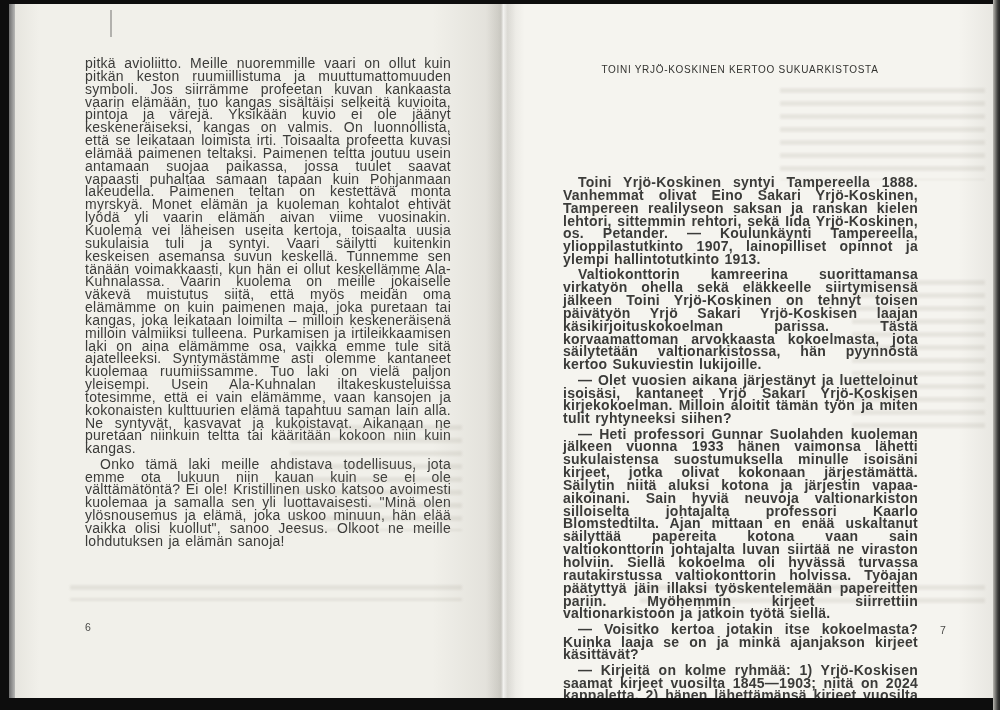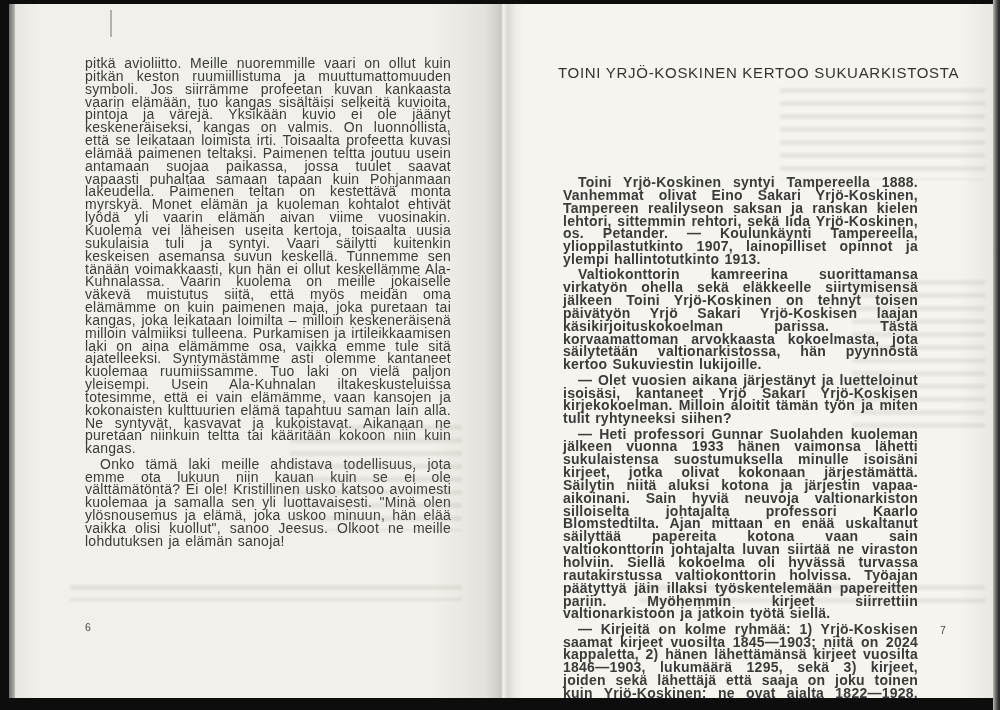--- a/index.html
+++ b/index.html
@@ -46,21 +46,21 @@
     text-align:justify;text-align-last:left;
     color:var(--ink);
     letter-spacing:.25px;word-spacing:1.1px;
   }
   .body-text p.indent{text-indent:15px;}
   .text-left{position:absolute;left:70px;top:53px;width:366px;}
   .text-right{position:absolute;left:63px;top:172px;width:355px;font-weight:bold;}
 
   .title{
     position:absolute;left:58px;top:60px;width:364px;margin:0;
-    text-align:center;font-size:15px;font-weight:normal;
+    text-align:center;font-size:10px;font-weight:normal;
     letter-spacing:.7px;color:#333330;white-space:nowrap;
   }
 
   .page-number{position:absolute;font-size:10.5px;color:#4a4a48;letter-spacing:.3px;}
   .pn-left{left:70px;top:617px;}
   .pn-right{left:440px;top:620px;}
 
   
   .bleed{position:absolute;pointer-events:none;opacity:.7;filter:blur(1.3px);
     background:repeating-linear-gradient(to bottom,
@@ -94,20 +94,21 @@
   <div class="page page-right">
     <h1 class="title">TOINI YRJÖ-KOSKINEN KERTOO SUKUARKISTOSTA</h1>
     <div class="bleed bleed-r1"></div>
     <div class="bleed bleed-r2"></div>
     <div class="bleed bleed-r3"></div>
     <div class="body-text text-right">
         <p class="indent">Toini Yrjö-Koskinen syntyi Tampereella 1888. Vanhemmat olivat Eino Sakari Yrjö-Koskinen, Tampereen realilyseon saksan ja ranskan kielen lehtori, sittemmin rehtori, sekä Iida Yrjö-Koskinen, os. Petander. — Koulunkäynti Tampereella, ylioppilastutkinto 1907, lainopilliset opinnot ja ylempi hallintotutkinto 1913.</p>
         <p class="indent">Valtiokonttorin kamreerina suorittamansa virkatyön ohella sekä eläkkeelle siirtymisensä jälkeen Toini Yrjö-Koskinen on tehnyt toisen päivätyön Yrjö Sakari Yrjö-Koskisen laajan käsikirjoituskokoelman parissa. Tästä korvaamattoman arvokkaasta kokoelmasta, jota säilytetään valtionarkistossa, hän pyynnöstä kertoo Sukuviestin lukijoille.</p>
         <p class="indent">— Olet vuosien aikana järjestänyt ja luetteloinut isoisäsi, kantaneet Yrjö Sakari Yrjö-Koskisen kirjekokoelman. Milloin aloitit tämän työn ja miten tulit ryhtyneeksi siihen?</p>
         <p class="indent">— Heti professori Gunnar Suolahden kuoleman jälkeen vuonna 1933 hänen vaimonsa lähetti sukulaistensa suostumuksella minulle isoisäni kirjeet, jotka olivat kokonaan järjestämättä. Säilytin niitä aluksi kotona ja järjestin vapaa-aikoinani. Sain hyviä neuvoja valtionarkiston silloiselta johtajalta professori Kaarlo Blomstedtilta. Ajan mittaan en enää uskaltanut säilyttää papereita kotona vaan sain valtiokonttorin johtajalta luvan siirtää ne viraston holviin. Siellä kokoelma oli hyvässä turvassa rautakirstussa valtiokonttorin holvissa. Työajan päätyttyä jäin illaksi työskentelemään papereitten pariin. Myöhemmin kirjeet siirrettiin valtionarkistoon ja jatkoin työtä siellä.</p>
+        <p class="indent">— Voisitko kertoa jotakin itse kokoelmasta? Kuinka laaja se on ja minkä ajanjakson kirjeet käsittävät?</p>
         <p class="indent">— Kirjeitä on kolme ryhmää: 1) Yrjö-Koskisen saamat kirjeet vuosilta 1845—1903; niitä on 2024 kappaletta, 2) hänen lähettämänsä kirjeet vuosilta 1846—1903, lukumäärä 1295, sekä 3) kirjeet, joiden sekä lähettäjä että saaja on joku toinen kuin Yrjö-Koskinen; ne ovat ajalta 1822—1928, lukumäärä 1580. Kaikkiaan kirjeitä on 4899. Yllättävän suuri lukumäärä johtuu siitä, että mukana on suuri määrä myös perhekirjeitä.</p>
       </div>
     <div class="page-number pn-right">7</div>
   </div>
 
   <div class="spine"></div>
 
   <div class="left-strip"></div>
   <div class="edge-top"></div>
   <div class="edge-left"></div>

